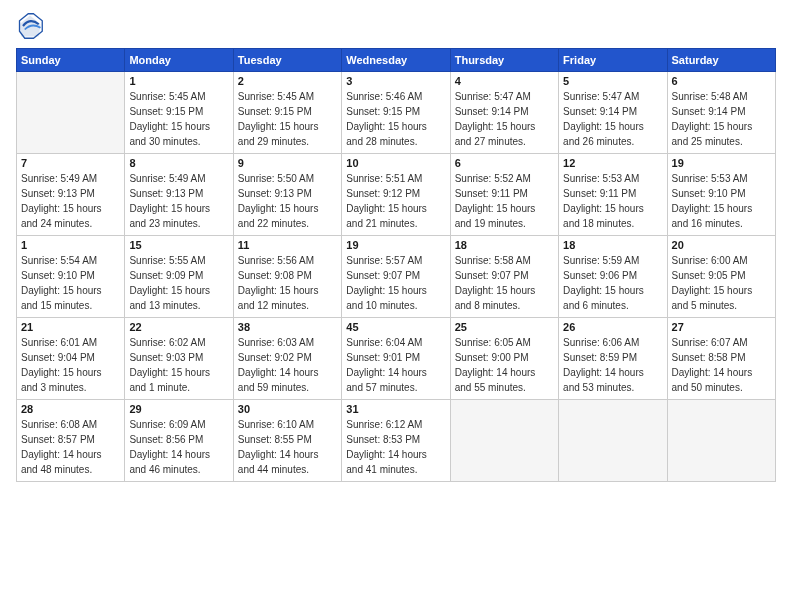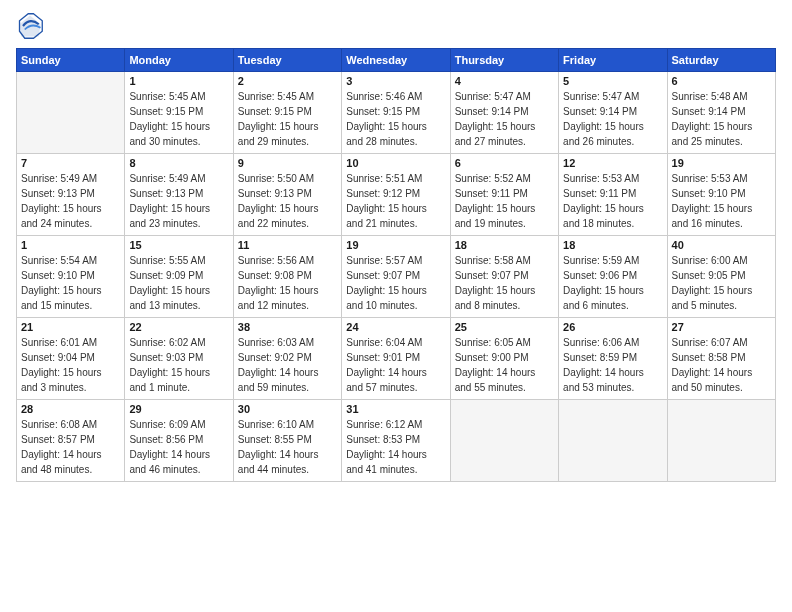--- a/index.html
+++ b/index.html
@@ -202,39 +202,39 @@
           </td>
           <td>
             <span class="day-number">18</span>
             <div class="day-info">Sunrise: 5:58 AM<br>Sunset: 9:07 PM<br>Daylight: 15 hours and 8 minutes.</div>
           </td>
           <td>
             <span class="day-number">18</span>
             <div class="day-info">Sunrise: 5:59 AM<br>Sunset: 9:06 PM<br>Daylight: 15 hours and 6 minutes.</div>
           </td>
           <td>
-            <span class="day-number">40</span>
+            <span class="day-number">20</span>
             <div class="day-info">Sunrise: 6:00 AM<br>Sunset: 9:05 PM<br>Daylight: 15 hours and 5 minutes.</div>
           </td>
         </tr>
         <tr>
           <td>
             <span class="day-number">21</span>
             <div class="day-info">Sunrise: 6:01 AM<br>Sunset: 9:04 PM<br>Daylight: 15 hours and 3 minutes.</div>
           </td>
           <td>
             <span class="day-number">22</span>
             <div class="day-info">Sunrise: 6:02 AM<br>Sunset: 9:03 PM<br>Daylight: 15 hours and 1 minute.</div>
           </td>
           <td>
             <span class="day-number">38</span>
             <div class="day-info">Sunrise: 6:03 AM<br>Sunset: 9:02 PM<br>Daylight: 14 hours and 59 minutes.</div>
           </td>
           <td>
-            <span class="day-number">24</span>
+            <span class="day-number">45</span>
             <div class="day-info">Sunrise: 6:04 AM<br>Sunset: 9:01 PM<br>Daylight: 14 hours and 57 minutes.</div>
           </td>
           <td>
             <span class="day-number">25</span>
             <div class="day-info">Sunrise: 6:05 AM<br>Sunset: 9:00 PM<br>Daylight: 14 hours and 55 minutes.</div>
           </td>
           <td>
             <span class="day-number">26</span>
             <div class="day-info">Sunrise: 6:06 AM<br>Sunset: 8:59 PM<br>Daylight: 14 hours and 53 minutes.</div>
           </td>

